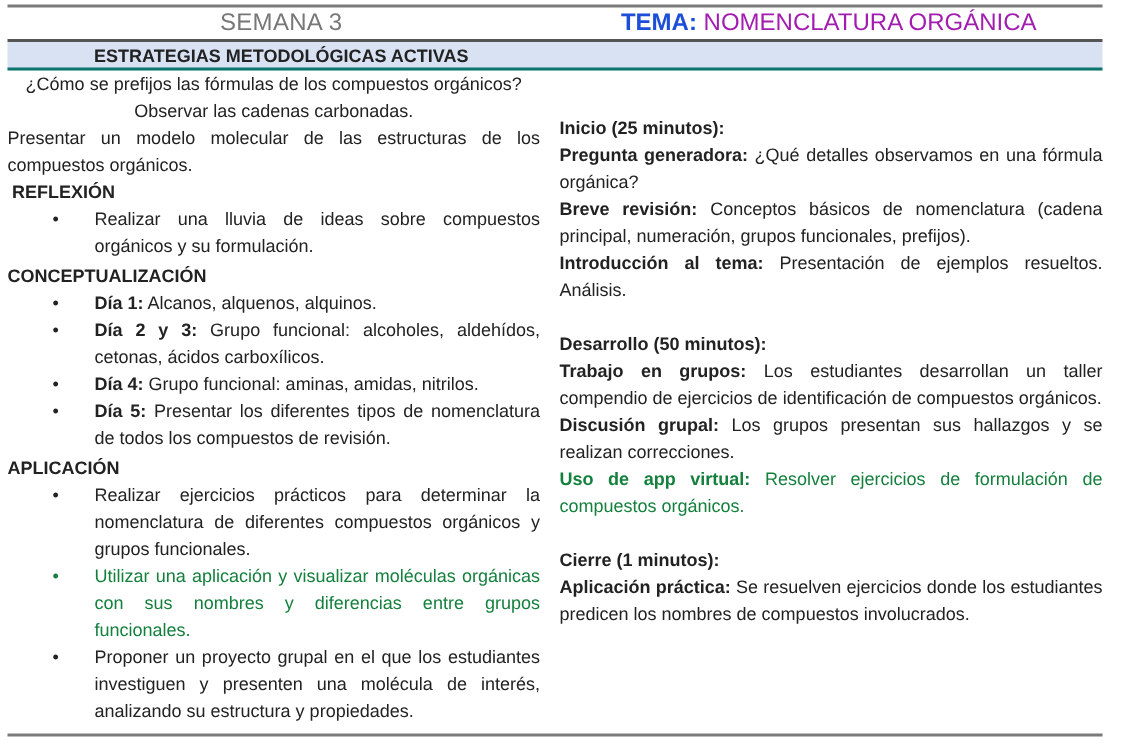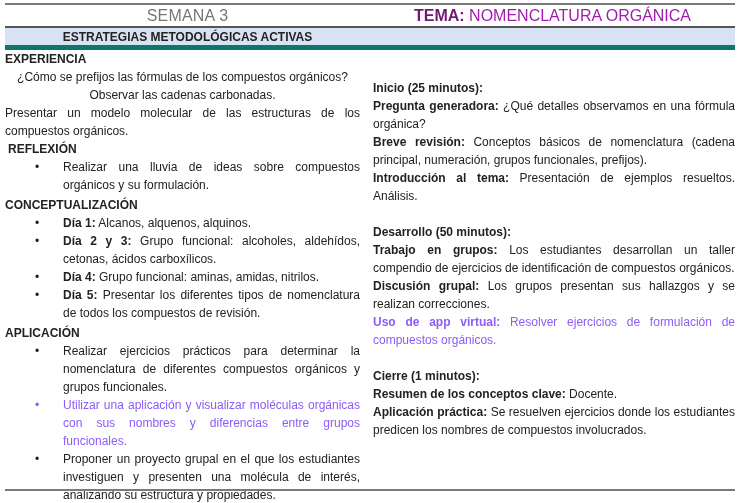--- a/index.html
+++ b/index.html
@@ -3,58 +3,57 @@
 <meta charset="utf-8">
 <style>
   html, body { margin: 0; padding: 0; background: #ffffff; }
   body { width: 747px; height: 503px; position: relative; overflow: hidden;
          font-family: "Liberation Sans", sans-serif; color: #222; }
   .page { position: absolute; left: 5px; top: 3px; width: 730px; }
   .rule-top { height: 2px; background: #7a7a7a; }
   .hdr-row { display: flex; height: 21px; align-items: center; font-size: 16px; }
   .hdr-row > div { width: 50%; text-align: center; }
   .semana { color: #777; letter-spacing: 0.2px; }
-  .tema b { color: #701a75; }
+  .tema b { color: #1d4ed8; }
   .tema span.val { color: #a21caf; }
   .rule-mid { height: 2px; background: #555; }
   .band { display: flex; height: 17px; background: #d9e2f3; align-items: center;
-          font-weight: bold; font-size: 12px; border-bottom: 5px solid #0f766e; }
+          font-weight: bold; font-size: 12px; border-bottom: 2px solid #0f766e; }
   .band > div { width: 50%; text-align: center; }
   .cols { display: flex; }
   .col { width: 50%; box-sizing: border-box; font-size: 12px; line-height: 18px; }
   .col.left { padding-right: 10px; }
   .col.right { padding-left: 3px; padding-right: 0; margin-top: 29px; }
   .sec { font-weight: bold; }
   .center { text-align: center; }
   .justify { text-align: justify; }
   ul { list-style: none; margin: 0; padding: 0; }
   li { position: relative; padding-left: 58px; text-align: justify; }
   li .bullet { position: absolute; left: 30px; top: 0; }
-  .blue { color: #8b5cf6; }
+  .blue { color: #15803d; }
   .gap { height: 18px; }
   .rule-bot { position: absolute; left: 5px; top: 489px; width: 730px; height: 2px; background: #7a7a7a; }
   p { margin: 0; }
 </style>
 </head>
 <body>
 
 <div class="page">
   <div class="rule-top"></div>
   <div class="hdr-row">
     <div class="semana">SEMANA 3</div>
     <div class="tema"><b>TEMA:</b><span class="val"> NOMENCLATURA ORGÁNICA</span></div>
   </div>
   <div class="rule-mid"></div>
   <div class="band">
     <div>ESTRATEGIAS METODOLÓGICAS ACTIVAS</div>
   </div>
 
   <div class="cols">
     <div class="col left">
-      <p class="sec">EXPERIENCIA</p>
       <p class="center">¿Cómo se prefijos las fórmulas de los compuestos orgánicos?</p>
       <p class="center">Observar las cadenas carbonadas.</p>
       <p class="justify">Presentar un modelo molecular de las estructuras de los compuestos orgánicos.</p>
 
       <p class="sec" style="padding-left:3px">REFLEXIÓN</p>
       <ul>
         <li><span class="bullet">•</span><span>Realizar una lluvia de ideas sobre compuestos orgánicos y su formulación.</span></li>
       </ul>
 
       <p class="sec" style="margin-top:2px">CONCEPTUALIZACIÓN</p>
@@ -80,18 +79,17 @@
       <p class="justify"><b>Introducción al tema:</b><span> Presentación de ejemplos resueltos. Análisis.</span></p>
       <div class="gap"></div>
 
       <p class="sec">Desarrollo (50 minutos):</p>
       <p class="justify"><b>Trabajo en grupos:</b><span> Los estudiantes desarrollan un taller compendio de ejercicios de identificación de compuestos orgánicos.</span></p>
       <p class="justify"><b>Discusión grupal:</b><span> Los grupos presentan sus hallazgos y se realizan correcciones.</span></p>
       <p class="justify blue"><b>Uso de app virtual:</b><span> Resolver ejercicios de formulación de compuestos orgánicos.</span></p>
       <div class="gap"></div>
 
       <p class="sec">Cierre (1 minutos):</p>
-      <p class="justify"><b>Resumen de los conceptos clave:</b><span> Docente.</span></p>
       <p class="justify"><b>Aplicación práctica:</b><span> Se resuelven ejercicios donde los estudiantes predicen los nombres de compuestos involucrados.</span></p>
     </div>
   </div>
 </div>
 <div class="rule-bot"></div>
 
 </body></html>

